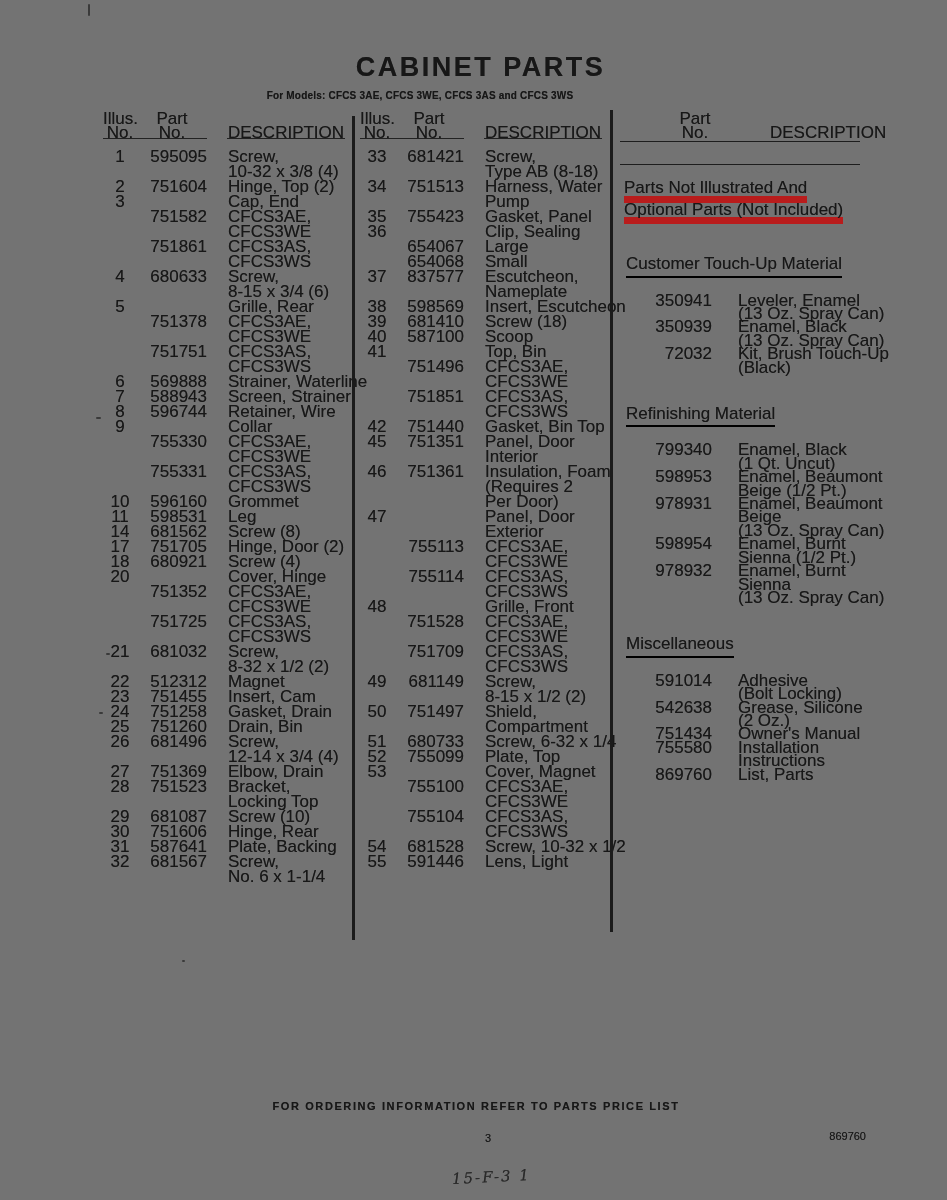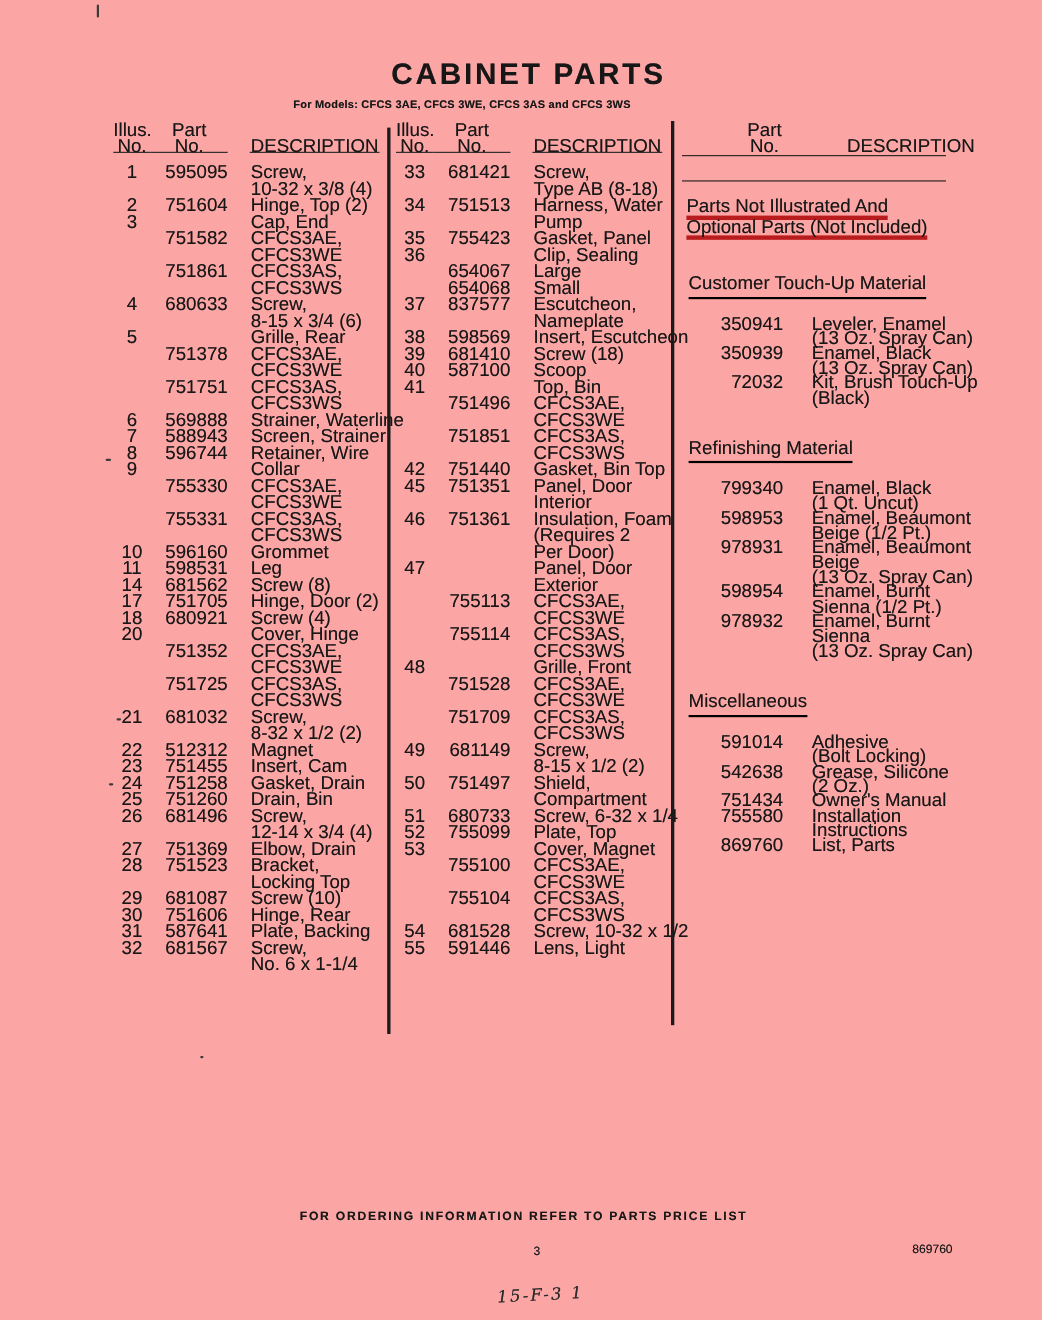--- a/index.html
+++ b/index.html
@@ -1,19 +1,19 @@
 <!DOCTYPE html>
 <html><head>
 <meta charset="utf-8">
 <style>
   * { box-sizing: border-box; }
   html,body { margin:0; padding:0; background:#d8d8d4; }
   .page {
     position:relative; width:947px; height:1200px; margin:0 auto;
-    background:#fca5a5; color:#171717; overflow:hidden;
+    background:#737373; color:#171717; overflow:hidden;
     font-family:"Liberation Sans","DejaVu Sans",sans-serif;
     text-shadow:0 0 0.35px rgba(20,20,20,.55);
   }
   .title { position:absolute; top:52px; left:14px; width:933px; text-align:center;
            font-size:27px; font-weight:700; letter-spacing:2.5px; }
   .subtitle { position:absolute; top:90px; left:0; width:840px; text-align:center;
               font-size:10px; font-weight:700; letter-spacing:.2px; }
 
   .col { position:absolute; top:112px; font-size:17px; }
   .col1 { left:103px; width:248px; }
@@ -30,21 +30,21 @@
   .rows { margin-top:10px; }
   .prow { display:flex; height:15px; line-height:15px; white-space:nowrap; }
   .prow .cd { padding-left:21px; flex:1; text-align:left; }
 
   
   .c3ph { width:150px; text-align:center; flex:none; }
   .c3dh { flex:1; text-align:center; padding-right:25px; }
   .rule { border-bottom:1.5px solid #1d1d1d; margin-top:2px; }
   .rule-2 { margin-top:22px; }
   .intro { margin-top:16px; line-height:14px; padding-left:4px; }
-  .uline { display:inline-block; border-bottom:4px solid #b91c1c; padding-bottom:.5px; }
+  .uline { display:inline-block; border-bottom:7px solid #b91c1c; padding-bottom:.5px; }
   .c3-heading { margin-top:30px; margin-left:6px; width:max-content;
                 border-bottom:2px solid #000000; padding-bottom:1.5px; }
   .c3-rows { margin-top:16px; }
   .c3row { display:flex; line-height:13.4px; white-space:nowrap; }
   .c3row .c3p { width:92px; text-align:right; flex:none; }
   .c3row .c3d { padding-left:26px; flex:1; }
 
   .vrule { position:absolute; width:2.5px; background:#1b1b1b; }
   .vrule1 { left:352px; top:116px; height:824px; }
   .vrule2 { left:610px; top:110px; height:822px; }

